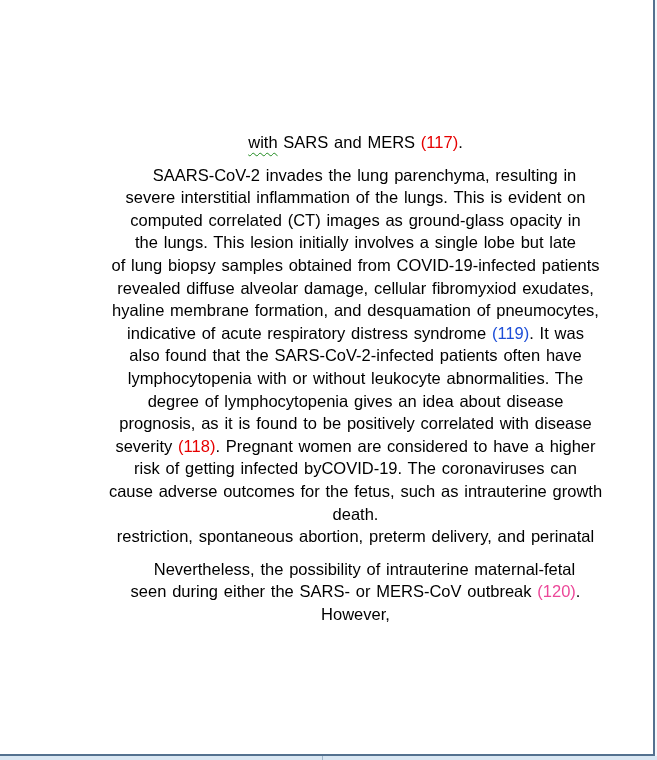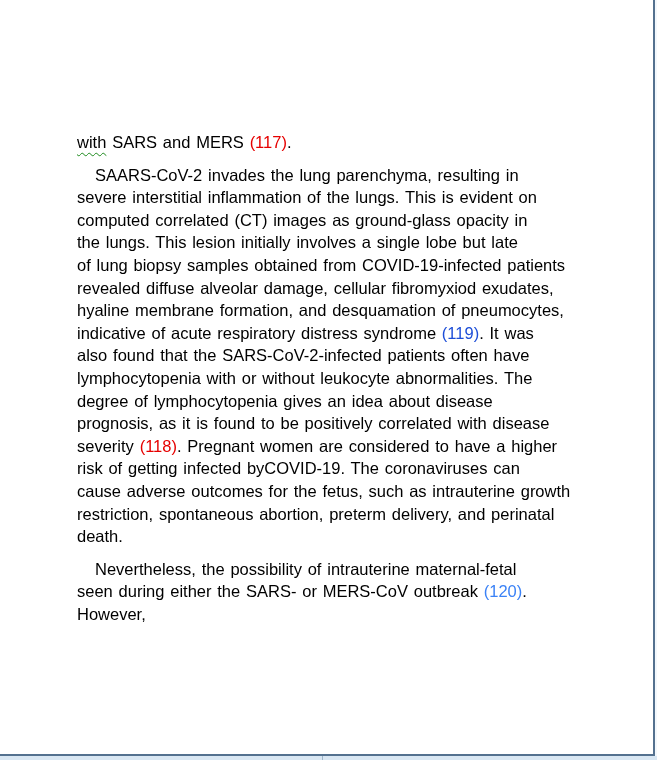--- a/index.html
+++ b/index.html
@@ -57,22 +57,23 @@
     position: absolute;
     left: 77px;
     top: 131px;
     width: 545px;
     color: #000000;
     font-size: 16.5px;
     line-height: 22.6px;
     word-spacing: 1.2px;
   }
   .para {
-    margin: 0 0 10px 0;
+    margin: 0 0 10px 12px;
     padding: 0;
+    text-align: center;
   }
   .line { display: block; }
   .para.indent .line:first-child { padding-left: 18px; }
   .seg-cite { color: #e60000; }
   .seg-spell {
     text-decoration: underline wavy #1e8a1e;
     text-decoration-thickness: 1px;
     text-underline-offset: 4px;
   }
 </style>
@@ -94,26 +95,26 @@
           <span class="line"><span class="seg-normal">revealed diffuse alveolar damage, cellular fibromyxiod exudates,</span></span>
           <span class="line"><span class="seg-normal">hyaline membrane formation, and desquamation of pneumocytes,</span></span>
           <span class="line"><span class="seg-normal">indicative of acute respiratory distress syndrome </span><span class="seg-cite" style="color: #1d4ed8;">(119)</span><span class="seg-normal">. It was</span></span>
           <span class="line"><span class="seg-normal">also found that the SARS-CoV-2-infected patients often have</span></span>
           <span class="line"><span class="seg-normal">lymphocytopenia with or without leukocyte abnormalities. The</span></span>
           <span class="line"><span class="seg-normal">degree of lymphocytopenia gives an idea about disease</span></span>
           <span class="line"><span class="seg-normal">prognosis, as it is found to be positively correlated with disease</span></span>
           <span class="line"><span class="seg-normal">severity </span><span class="seg-cite" style="color: rgb(230, 0, 0);">(118)</span><span class="seg-normal">. Pregnant women are considered to have a higher</span></span>
           <span class="line"><span class="seg-normal">risk of getting infected byCOVID-19. The coronaviruses can</span></span>
           <span class="line"><span class="seg-normal">cause adverse outcomes for the fetus, such as intrauterine growth</span></span>
+          <span class="line"><span class="seg-normal">death.</span></span>
           <span class="line"><span class="seg-normal">restriction, spontaneous abortion, preterm delivery, and perinatal</span></span>
-          <span class="line"><span class="seg-normal">death.</span></span>
         </p>
         <p class="para indent">
           <span class="line"><span class="seg-normal">Nevertheless, the possibility of intrauterine maternal-fetal</span></span>
-          <span class="line"><span class="seg-normal">seen during either the SARS- or MERS-CoV outbreak </span><span class="seg-cite" style="color: #3b82f6;">(120)</span><span class="seg-normal">.</span></span>
+          <span class="line"><span class="seg-normal">seen during either the SARS- or MERS-CoV outbreak </span><span class="seg-cite" style="color: #ec4899;">(120)</span><span class="seg-normal">.</span></span>
           <span class="line"><span class="seg-normal">However,</span></span>
         </p>
       </div>
   </div>
   <div class="outside-right"></div>
   <div class="outside-bottom"></div>
   <div class="center-tick"></div>
 </div>
 
 </body></html>

